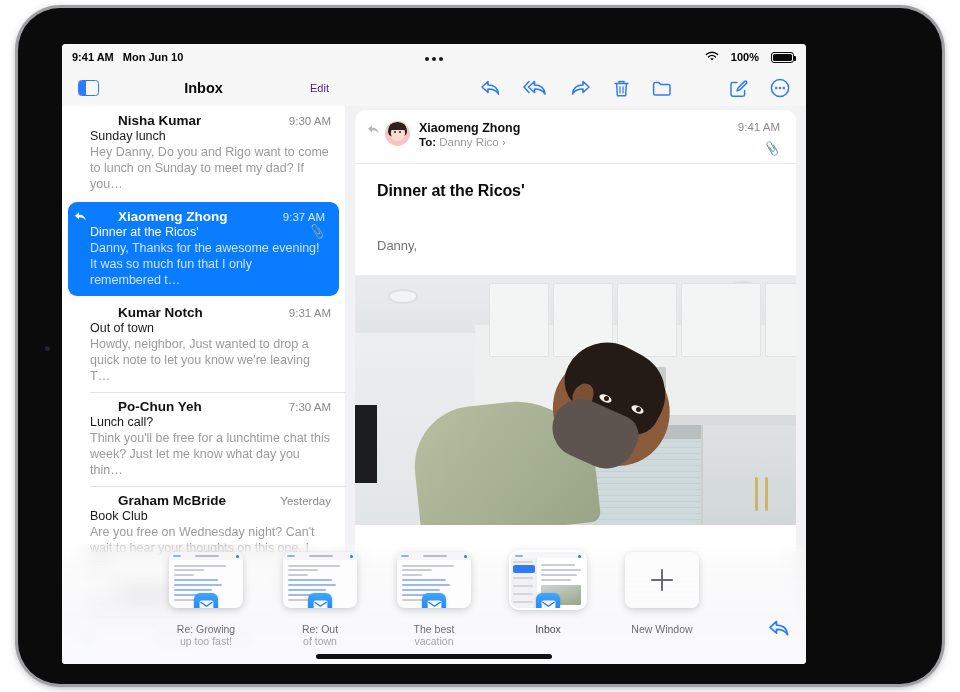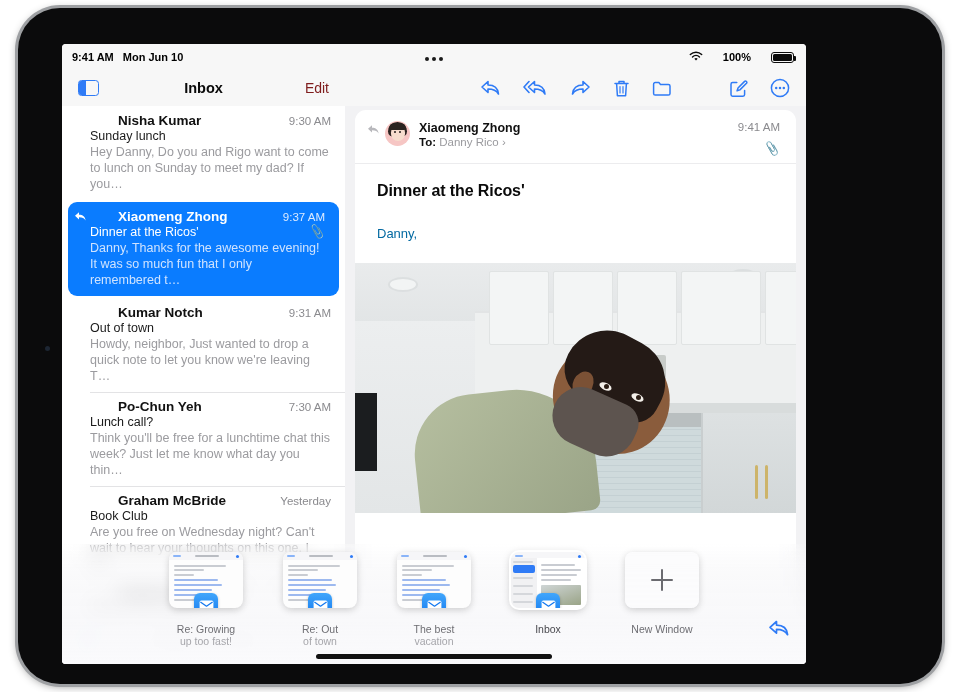--- a/index.html
+++ b/index.html
@@ -38,21 +38,21 @@
   
   #status-bar {
     position: absolute; left: 0; top: 0;
     width: 100%; height: 26px;
     display: flex; align-items: center;
     font-size: 11px; font-weight: bold; color: #000;
     background: #f7f7f7;
   }
   .sb-left { position: absolute; left: 10px; display: flex; gap: 9px; }
   .sb-center { position: absolute; left: 0; right: 0; text-align: center; }
-  .sb-right { position: absolute; right: 12px; display: flex; align-items: center; gap: 20px; }
+  .sb-right { position: absolute; right: 12px; display: flex; align-items: center; gap: 12px; }
   #multitask-handle { display: inline-flex; gap: 3px; align-items: center; justify-content: center; }
   #multitask-handle i { width: 4px; height: 4px; border-radius: 50%; background: #1a1a1a; display: block; }
   .battery-shell {
     width: 23px; height: 11px; border: 1.3px solid #0c0c0c;
     border-radius: 3px; position: relative; display: inline-block;
   }
   .battery-shell::after {
     content: ""; position: absolute; right: -3.2px; top: 3px;
     width: 2px; height: 5px; background: #0c0c0c; border-radius: 0 1px 1px 0;
   }
@@ -80,21 +80,21 @@
   }
   #sidebar-toggle::before {
     content: ""; position: absolute; left: 0; top: 0; bottom: 0;
     width: 7px; background: #2f7bf6; border-radius: 2px 0 0 2px;
   }
   #list-title {
     position: absolute; left: 0; right: 0; text-align: center;
     font-size: 14.5px; font-weight: bold; color: #0a0a0a; pointer-events: none;
   }
   #edit-button {
-    margin-left: auto; font-size: 14px; color: #7f1d1d;
+    margin-left: auto; font-size: 11px; color: #4c1d95;
     cursor: pointer; position: relative; z-index: 2;
   }
 
   #mail-list { flex: 1; overflow: hidden; background: #fff; }
   .mail-row {
     position: relative; padding: 7px 14px 8px 28px;
     cursor: pointer;
   }
   .mail-row + .mail-row::before {
     content: ""; position: absolute; left: 28px; right: 0; top: 0;
@@ -177,21 +177,21 @@
   #sender-block { flex: 1; }
   #msg-sender { font-size: 12.5px; font-weight: bold; color: #101010; }
   #msg-to { font-size: 11.5px; color: #9a9a9e; margin-top: 1px; }
   #msg-to b { color: #101010; font-weight: bold; }
   #msg-meta { text-align: right; }
   #msg-time { font-size: 11.5px; color: #8a8a8e; }
   #msg-clip { font-size: 12px; color: #b8b8bc; margin-top: 6px; transform: rotate(12deg); }
 
   #msg-body { padding: 18px 22px 0 22px; }
   #msg-subject { font-size: 16px; font-weight: bold; color: #0a0a0a; letter-spacing: -0.1px; }
-  #msg-greeting { font-size: 13px; color: #0369a1; margin-top: 26px; }
+  #msg-greeting { font-size: 13px; color: #737373; margin-top: 38px; }
   #msg-text { font-size: 13px; color: #141414; line-height: 21px; margin-top: 20px; }
 
   
   #msg-photo {
     margin: 22px 0 0 0; height: 250px; width: 100%;
     position: relative; overflow: hidden; background: #d8dcdc;
   }
   .ph-ceiling { position: absolute; left: 0; top: 0; right: 0; height: 60px; background: linear-gradient(#e9ebec,#e2e5e6); }
   .ph-light { position: absolute; width: 26px; height: 11px; border-radius: 50%; background: #f2f4f4; box-shadow: 0 0 0 2px #dcdfe0; }
   .ph-wallL { position: absolute; left: 0; top: 58px; bottom: 0; width: 120px; background: linear-gradient(#eceeef,#e3e6e7); }

